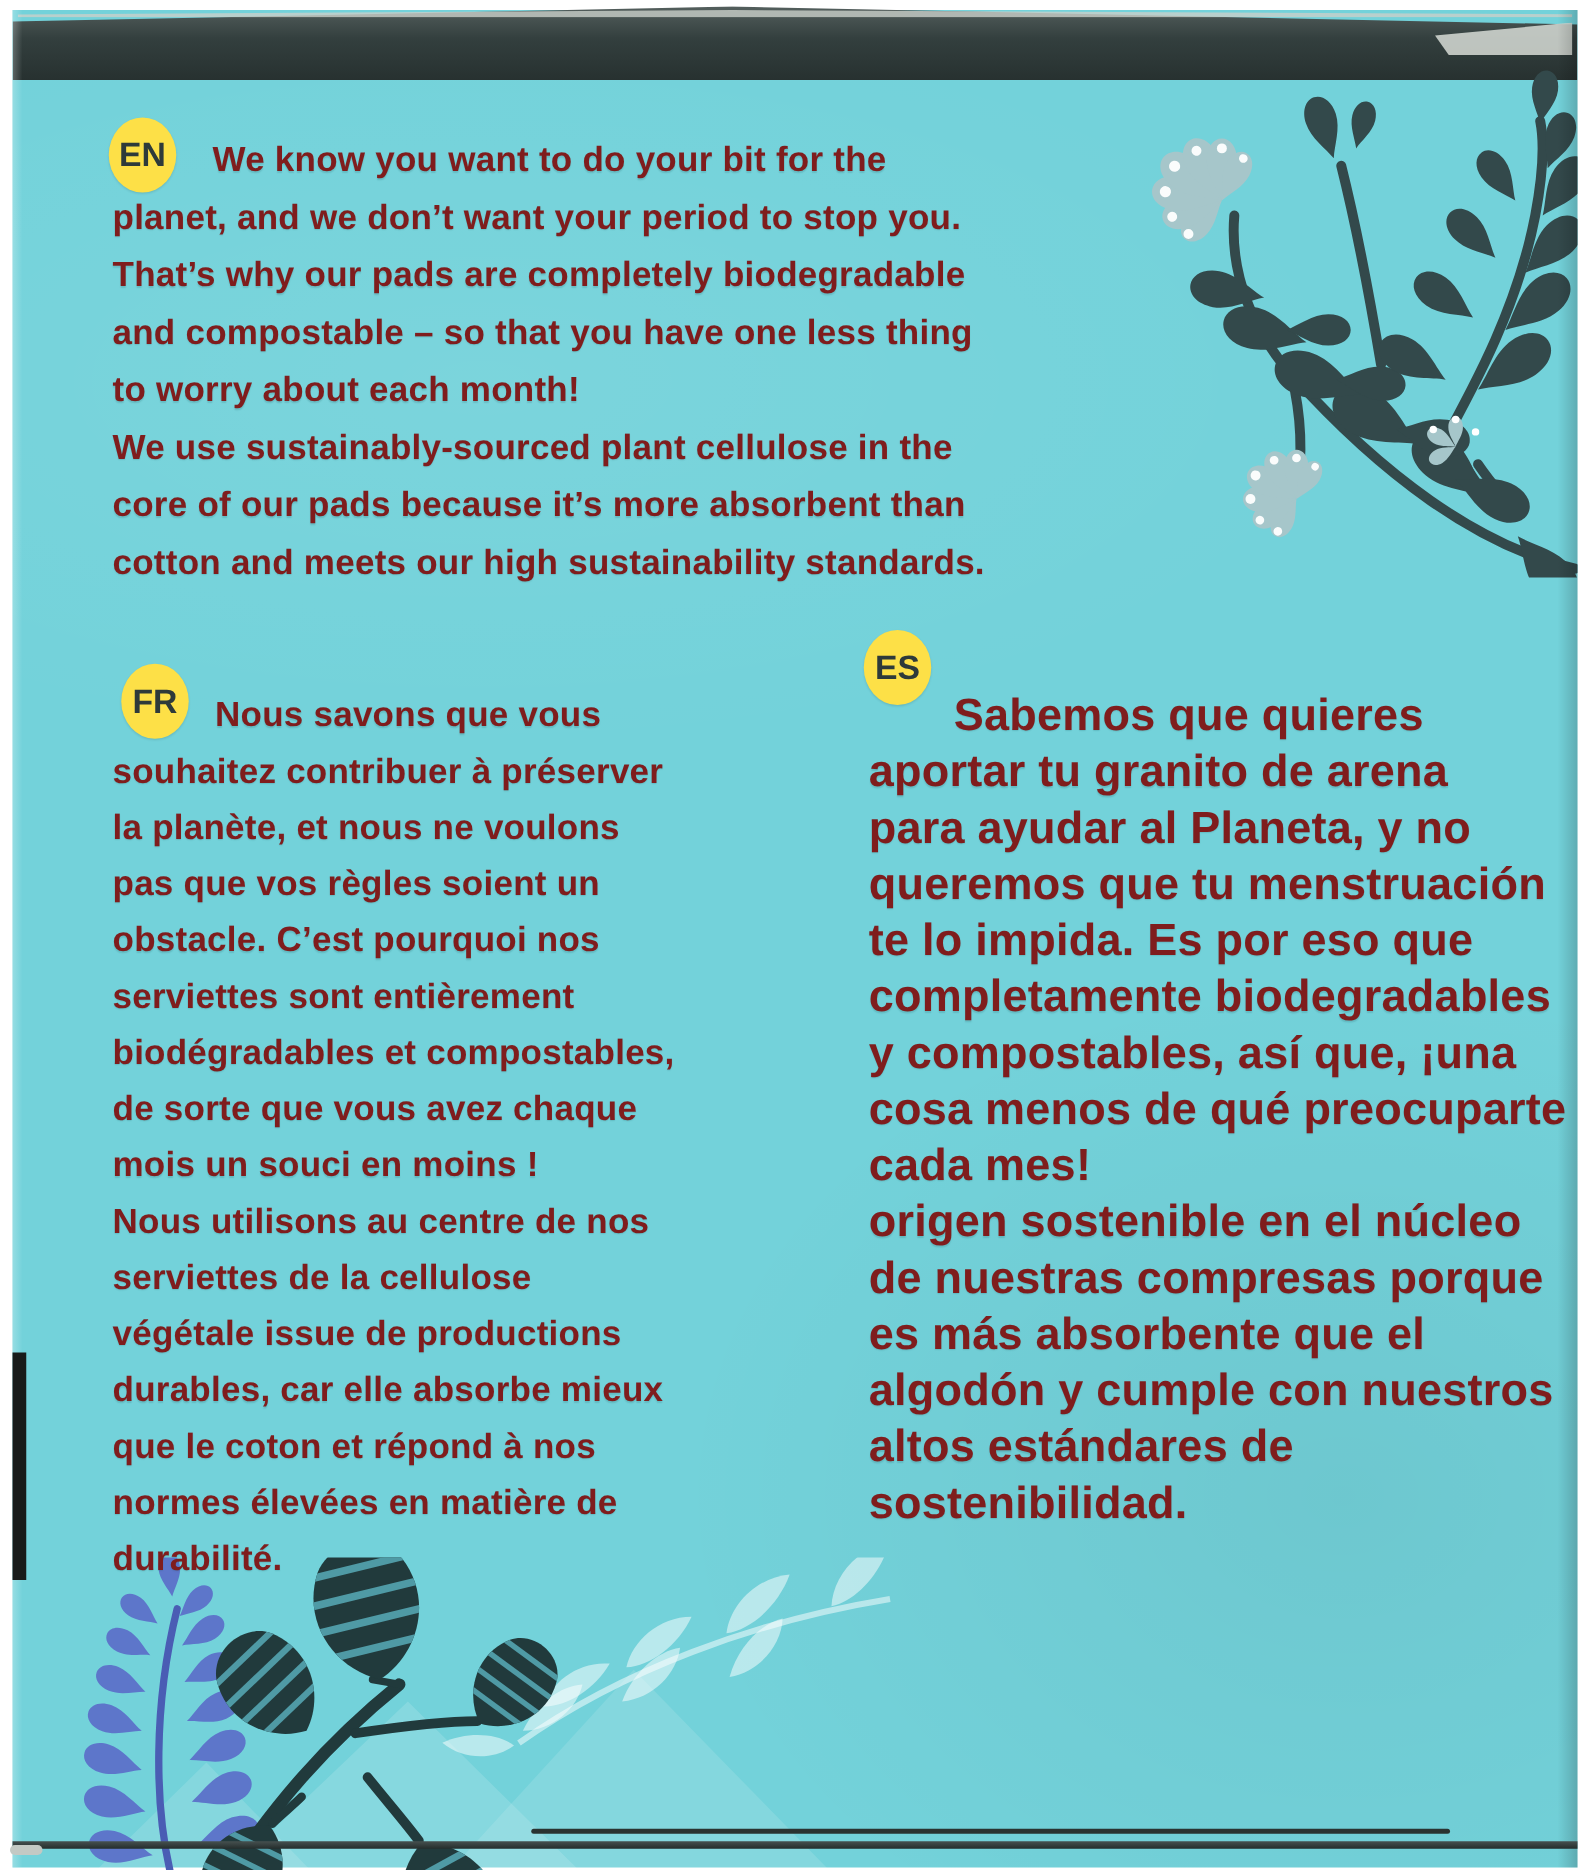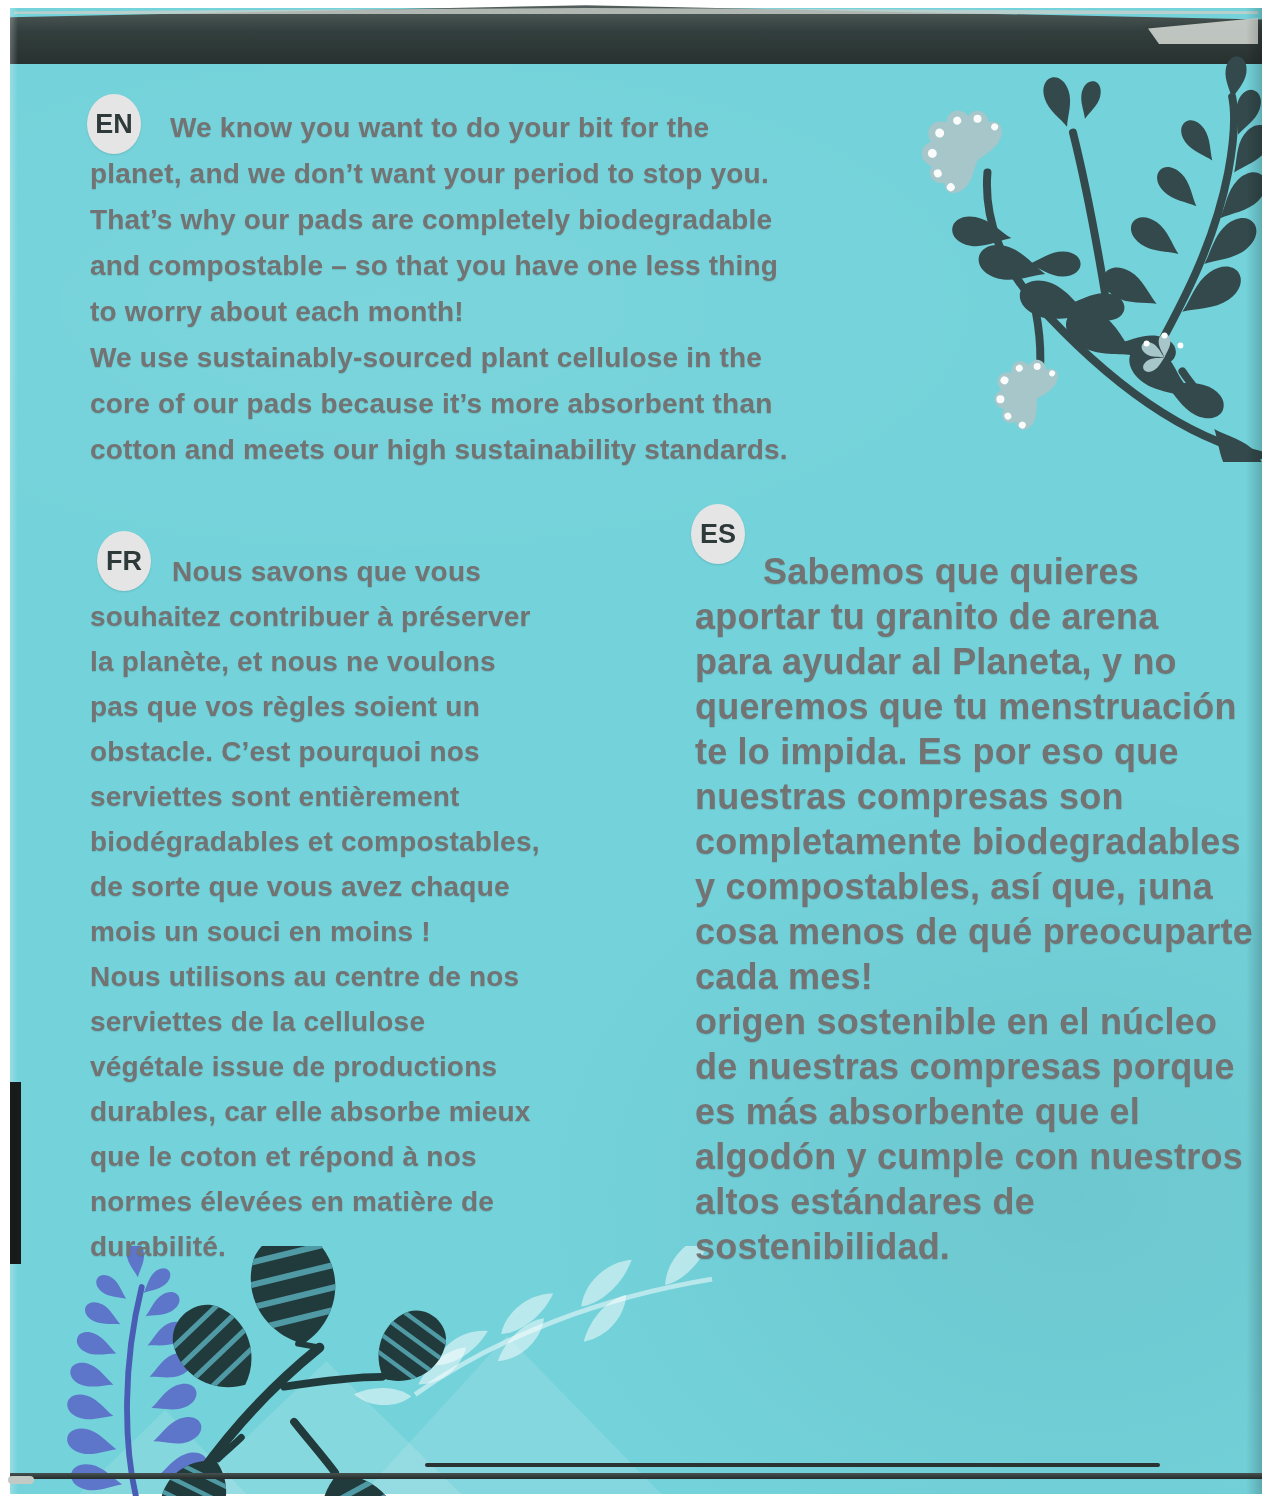--- a/index.html
+++ b/index.html
@@ -21,28 +21,28 @@
   .edge-right{position:absolute;right:10px;top:8px;width:16px;height:1486px;
      background:linear-gradient(270deg,rgba(0,0,0,0.18),rgba(0,0,0,0.0));}
   .edge-left{position:absolute;left:10px;top:8px;width:8px;height:1486px;
      background:linear-gradient(90deg,rgba(255,255,255,0.25),rgba(255,255,255,0));}
   .black-band{position:absolute;left:10px;top:1082px;width:11px;height:182px;background:#181b1a;}
   .fold-line-upper{position:absolute;left:425px;top:1463px;width:735px;height:4px;background:#2a3331;border-radius:2px;}
   .fold-line{position:absolute;left:10px;top:1473px;width:1252px;height:6px;
      background:linear-gradient(180deg,#465150,#242d2c);}
   .fold-hook{position:absolute;left:8px;top:1476px;width:26px;height:8px;background:#c3c9c4;border-radius:4px;}
   
-  .badge{position:absolute;width:54px;height:60px;border-radius:50%;background:#e5e5e5;
+  .badge{position:absolute;width:54px;height:60px;border-radius:50%;background:#fde047;
      color:#2e3a3a;font-size:27px;font-weight:700;display:flex;align-items:center;justify-content:center;
      box-shadow:0 1px 2px rgba(0,0,0,0.12);}
   .badge-en{left:87px;top:94px;}
   .badge-fr{left:97px;top:531px;}
   .badge-es{left:691px;top:504px;}
   
-  .tblock{position:absolute;color:#737373;font-weight:700;letter-spacing:.2px;
+  .tblock{position:absolute;color:#7f1d1d;font-weight:700;letter-spacing:.2px;
      text-shadow:0 1px 1px rgba(30,90,95,0.18);}
   .tblock .line{white-space:nowrap;}
   .block-en{left:90px;top:105px;font-size:28px;line-height:46px;}
   .block-en .line:first-child{padding-left:80px;}
   .block-fr{left:90px;top:549px;font-size:28px;line-height:45px;}
   .block-fr .line:first-child{padding-left:82px;}
   .block-es{left:695px;top:549px;font-size:36px;line-height:45px;}
   .block-es .line:first-child{padding-left:68px;}
   
   .deco-top-right{position:absolute;left:884px;top:42px;width:378px;height:420px;}
@@ -291,21 +291,20 @@
     <div class="line">normes élevées en matière de</div>
     <div class="line">durabilité.</div>
   </div>
 
   <div class="tblock block-es">
     <div class="line">Sabemos que quieres</div>
     <div class="line">aportar tu granito de arena</div>
     <div class="line">para ayudar al Planeta, y no</div>
     <div class="line">queremos que tu menstruación</div>
     <div class="line">te lo impida. Es por eso que</div>
-    <div class="line">nuestras compresas son</div>
     <div class="line">completamente biodegradables</div>
     <div class="line">y compostables, así que, ¡una</div>
     <div class="line">cosa menos de qué preocuparte</div>
     <div class="line">cada mes!</div>
     <div class="line">origen sostenible en el núcleo</div>
     <div class="line">de nuestras compresas porque</div>
     <div class="line">es más absorbente que el</div>
     <div class="line">algodón y cumple con nuestros</div>
     <div class="line">altos estándares de</div>
     <div class="line">sostenibilidad.</div>

